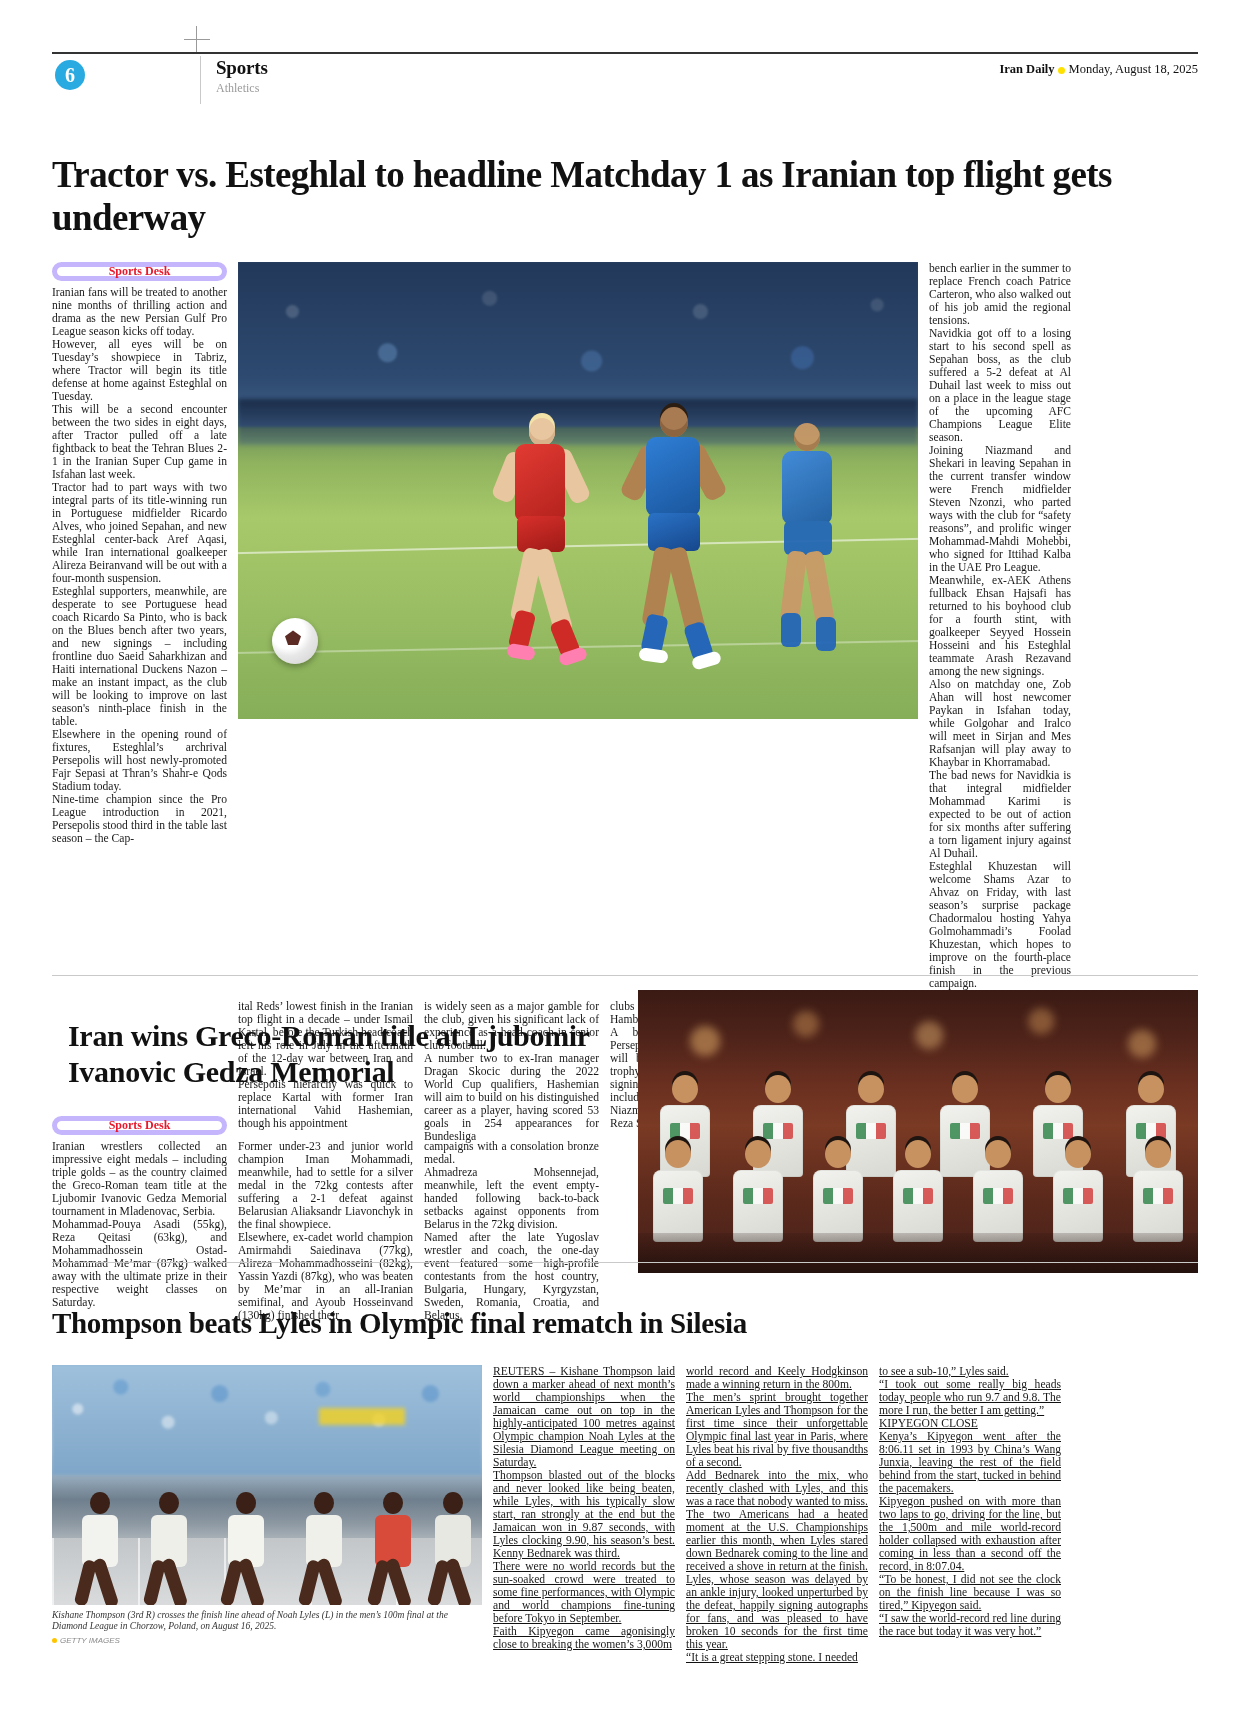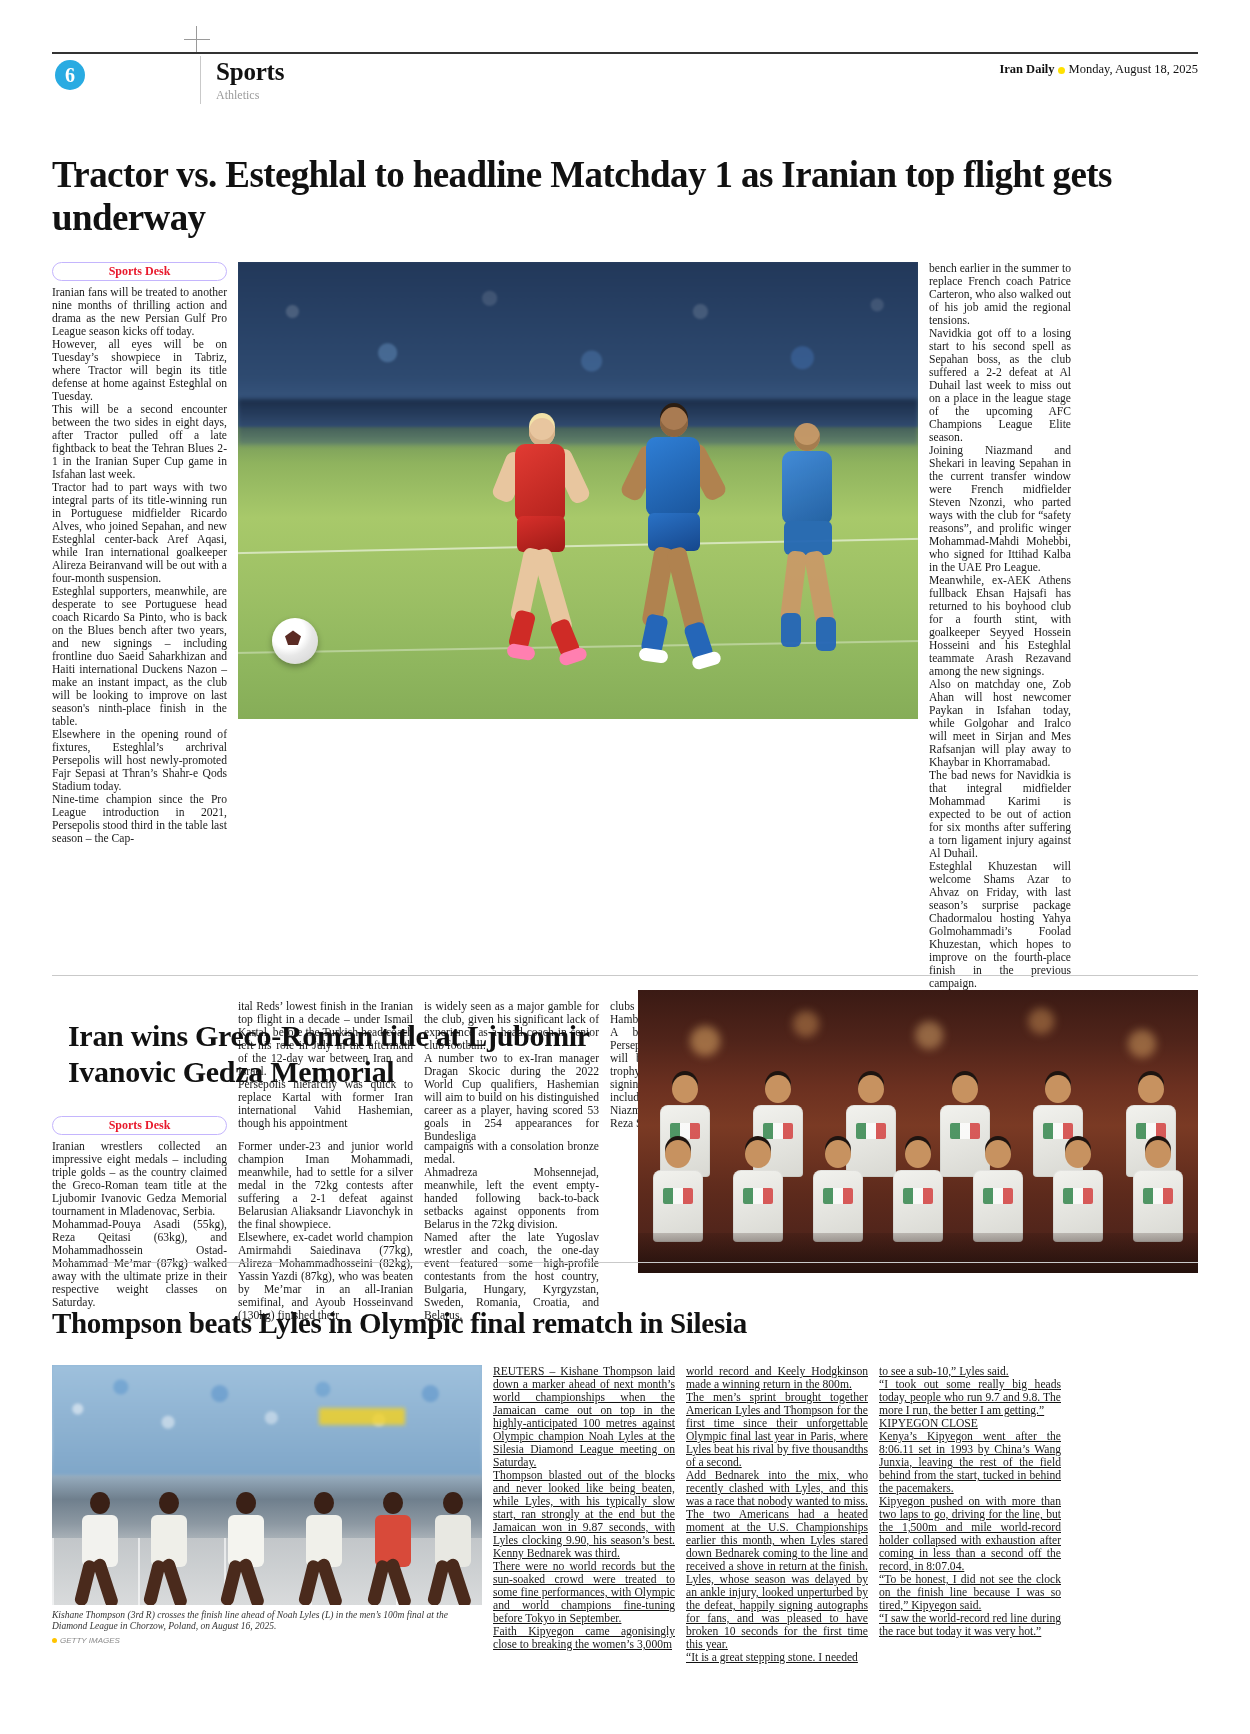--- a/index.html
+++ b/index.html
@@ -34,21 +34,21 @@
     display:flex; align-items:center; justify-content:center;
     line-height:1;
   }
   .sect-divider {
     position:absolute; left:200px; top:56px; width:1px; height:48px;
     background:#c9c9c9;
   }
   .sect-wrap { position:absolute; left:216px; top:58px; }
   .sect-title {
     font-family:"Liberation Serif", serif;
-    font-weight:bold; font-size:25px; letter-spacing:-0.2px; color:#111;
+    font-weight:bold; font-size:19px; letter-spacing:-0.2px; color:#111;
     line-height:1.1;
   }
   .sect-sub {
     font-family:"Liberation Serif", serif;
     font-size:12px; color:#9b9b9b; margin-top:3px; line-height:1.1;
   }
   .dateline {
     position:absolute; right:52px; top:62px;
     font-family:"Liberation Serif", serif;
     font-size:12.5px; color:#111; white-space:nowrap;
@@ -67,21 +67,21 @@
     letter-spacing:-0.6px; color:#111;
   }
 
   
   .a1 { position:absolute; left:52px; top:262px; width:1146px; }
   .a1-top { display:flex; gap:11px; }
   .col { width:175px; flex:0 0 175px; }
   .col-narrow { width:142px; flex:0 0 142px; }
 
   .deskbadge {
-    border:1px solid #c4b5fd; border-radius:11px;
+    border:5px solid #c4b5fd; border-radius:11px;
     height:19px; display:flex; align-items:center; justify-content:center;
     color:#E8192C; font-weight:bold; font-size:12px;
     font-family:"Liberation Serif", serif;
     margin-bottom:5px;
   }
   .bodytext {
     font-family:"Liberation Serif", serif;
     font-size:11.6px; line-height:13.0px;
     text-align:justify; color:#1a1a1a;
     hyphens:auto;
@@ -400,21 +400,21 @@
               <div class="sock-b"></div>
           </div>
           <div class="soccer-ball"></div>
         </div>
 
       </div>
 
       <div class="col-narrow">
         <div class="bodytext">
             <p>bench earlier in the summer to replace French coach Patrice Carteron, who also walked out of his job amid the regional tensions.</p>
-            <p>Navidkia got off to a losing start to his second spell as Sepahan boss, as the club suffered a 2-2 defeat at Al Duhail last week to miss out on a place in the league stage of the upcoming AFC Champions League Elite season.</p>
+            <p>Navidkia got off to a losing start to his second spell as Sepahan boss, as the club suffered a 5-2 defeat at Al Duhail last week to miss out on a place in the league stage of the upcoming AFC Champions League Elite season.</p>
             <p>Joining Niazmand and Shekari in leaving Sepahan in the current transfer window were French midfielder Steven Nzonzi, who parted ways with the club for “safety reasons”, and prolific winger Mohammad-Mahdi Mohebbi, who signed for Ittihad Kalba in the UAE Pro League.</p>
             <p>Meanwhile, ex-AEK Athens fullback Ehsan Hajsafi has returned to his boyhood club for a fourth stint, with goalkeeper Seyyed Hossein Hosseini and his Esteghlal teammate Arash Rezavand among the new signings.</p>
             <p>Also on matchday one, Zob Ahan will host newcomer Paykan in Isfahan today, while Golgohar and Iralco will meet in Sirjan and Mes Rafsanjan will play away to Khaybar in Khorramabad.</p>
             <p>The bad news for Navidkia is that integral midfielder Mohammad Karimi is expected to be out of action for six months after suffering a torn ligament injury against Al Duhail.</p>
             <p>Esteghlal Khuzestan will welcome Shams Azar to Ahvaz on Friday, with last season’s surprise package Chadormalou hosting Yahya Golmohammadi’s Foolad Khuzestan, which hopes to improve on the fourth-place finish in the previous campaign.</p>
           </div>
       </div>
     </div>
 
     <div class="a1-bottom">

